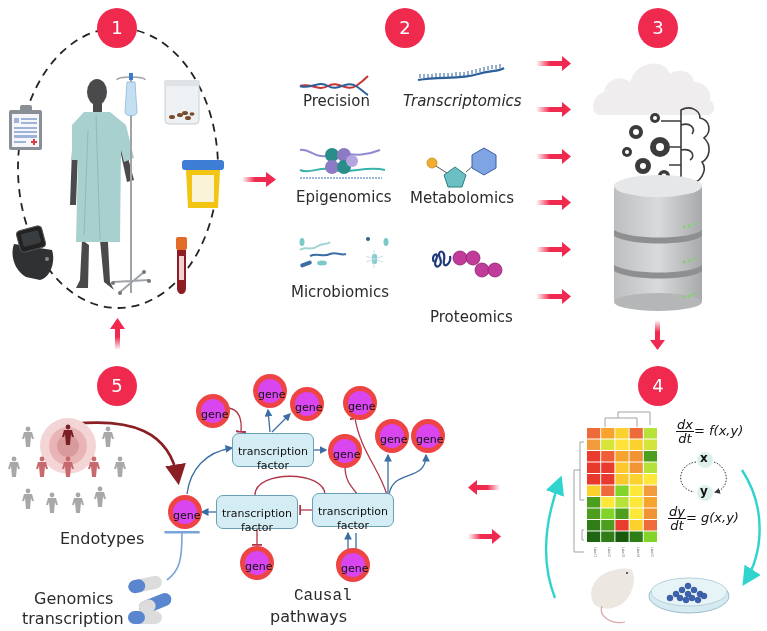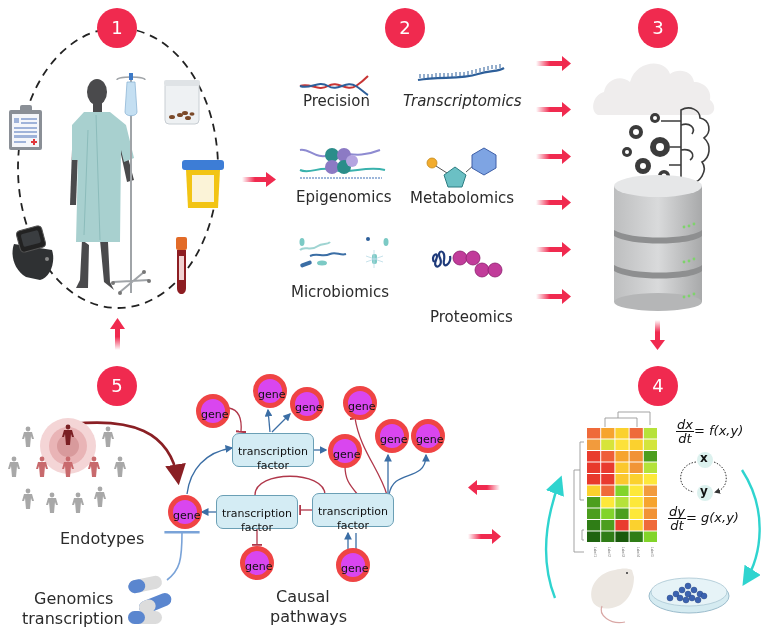--- a/index.html
+++ b/index.html
@@ -546,15 +546,15 @@
   </div>
   <div class="tf" style="left:216px; top:495px;">
     <div>transcription</div>
     <div>factor</div>
   </div>
   <div class="tf" style="left:312px; top:493px;">
     <div>transcription</div>
     <div>factor</div>
   </div>
 
-  <div class="caption" style="left:276px; top:586px;">Causal</div>
+  <div class="caption" style="left:294px; top:586px;font-family:Liberation Mono, monospace;">Causal</div>
   <div class="caption" style="left:270px; top:606px;text-align:center;">pathways</div>
 </div>
 
 </body></html>

